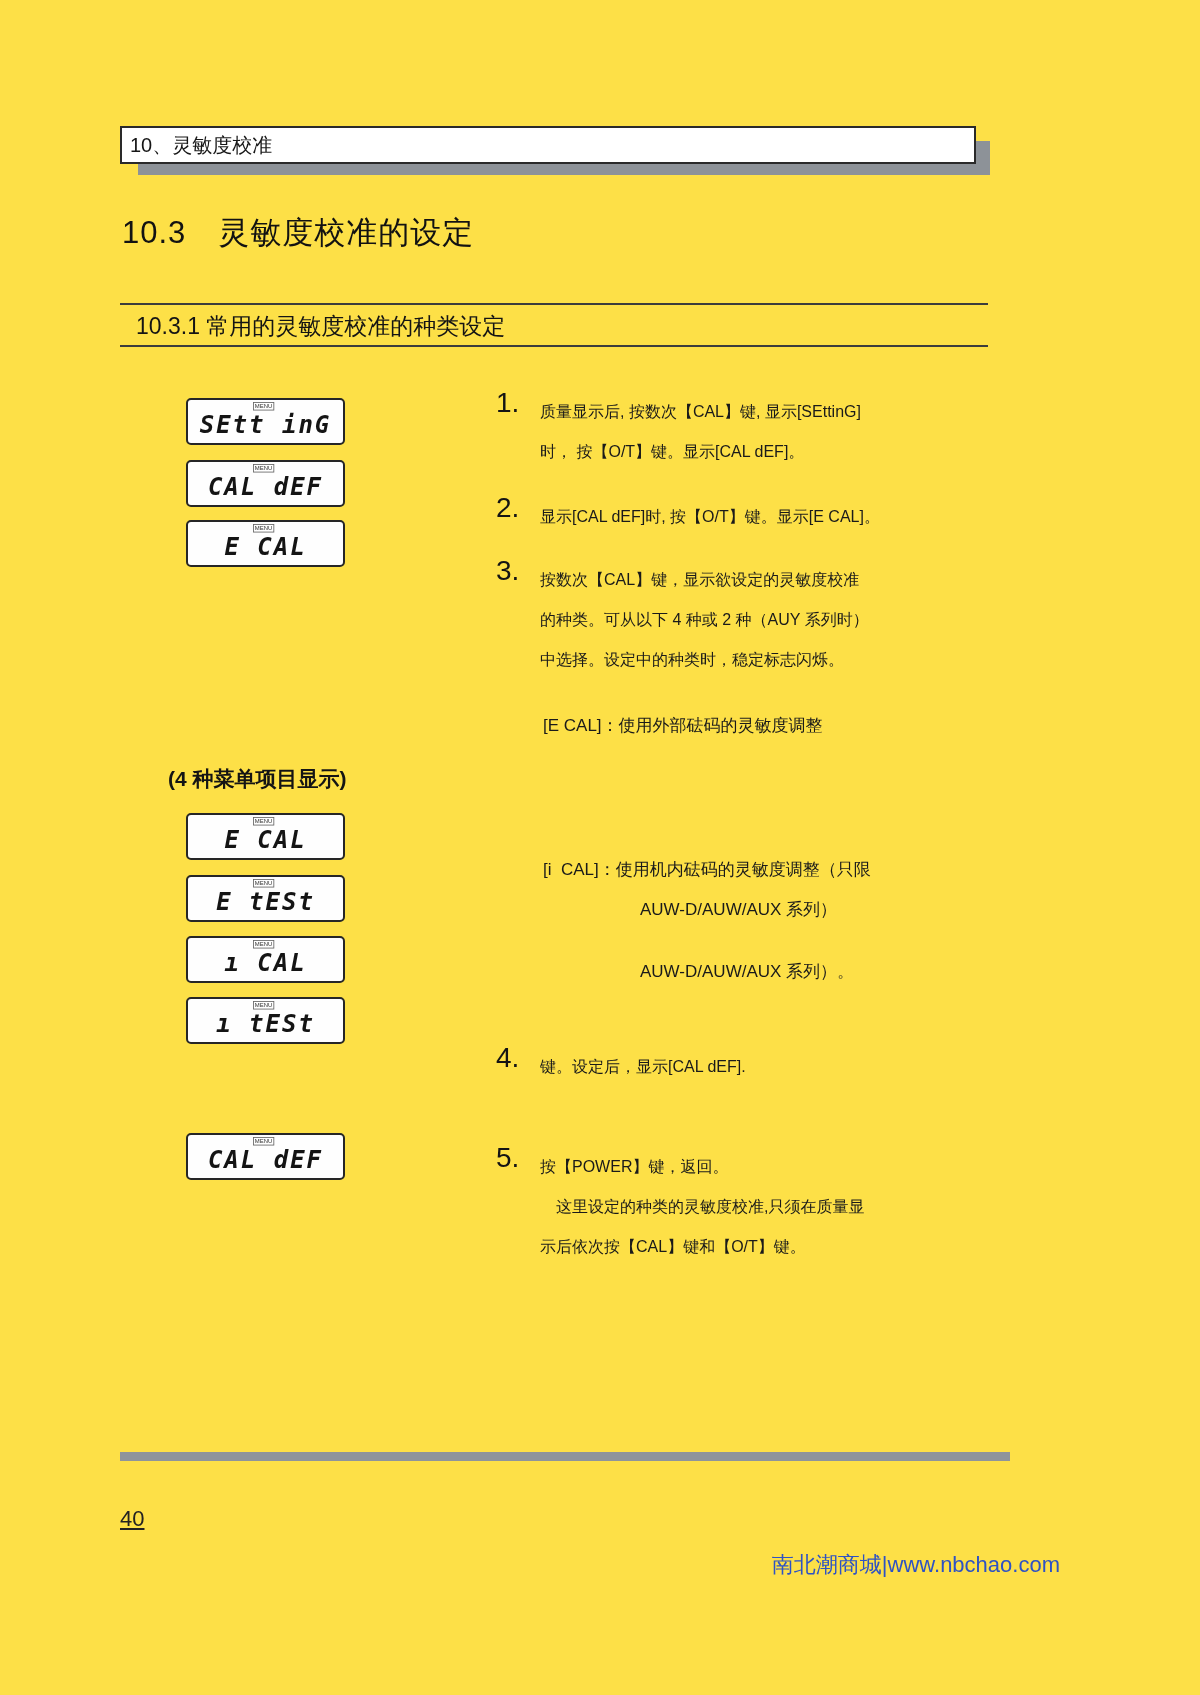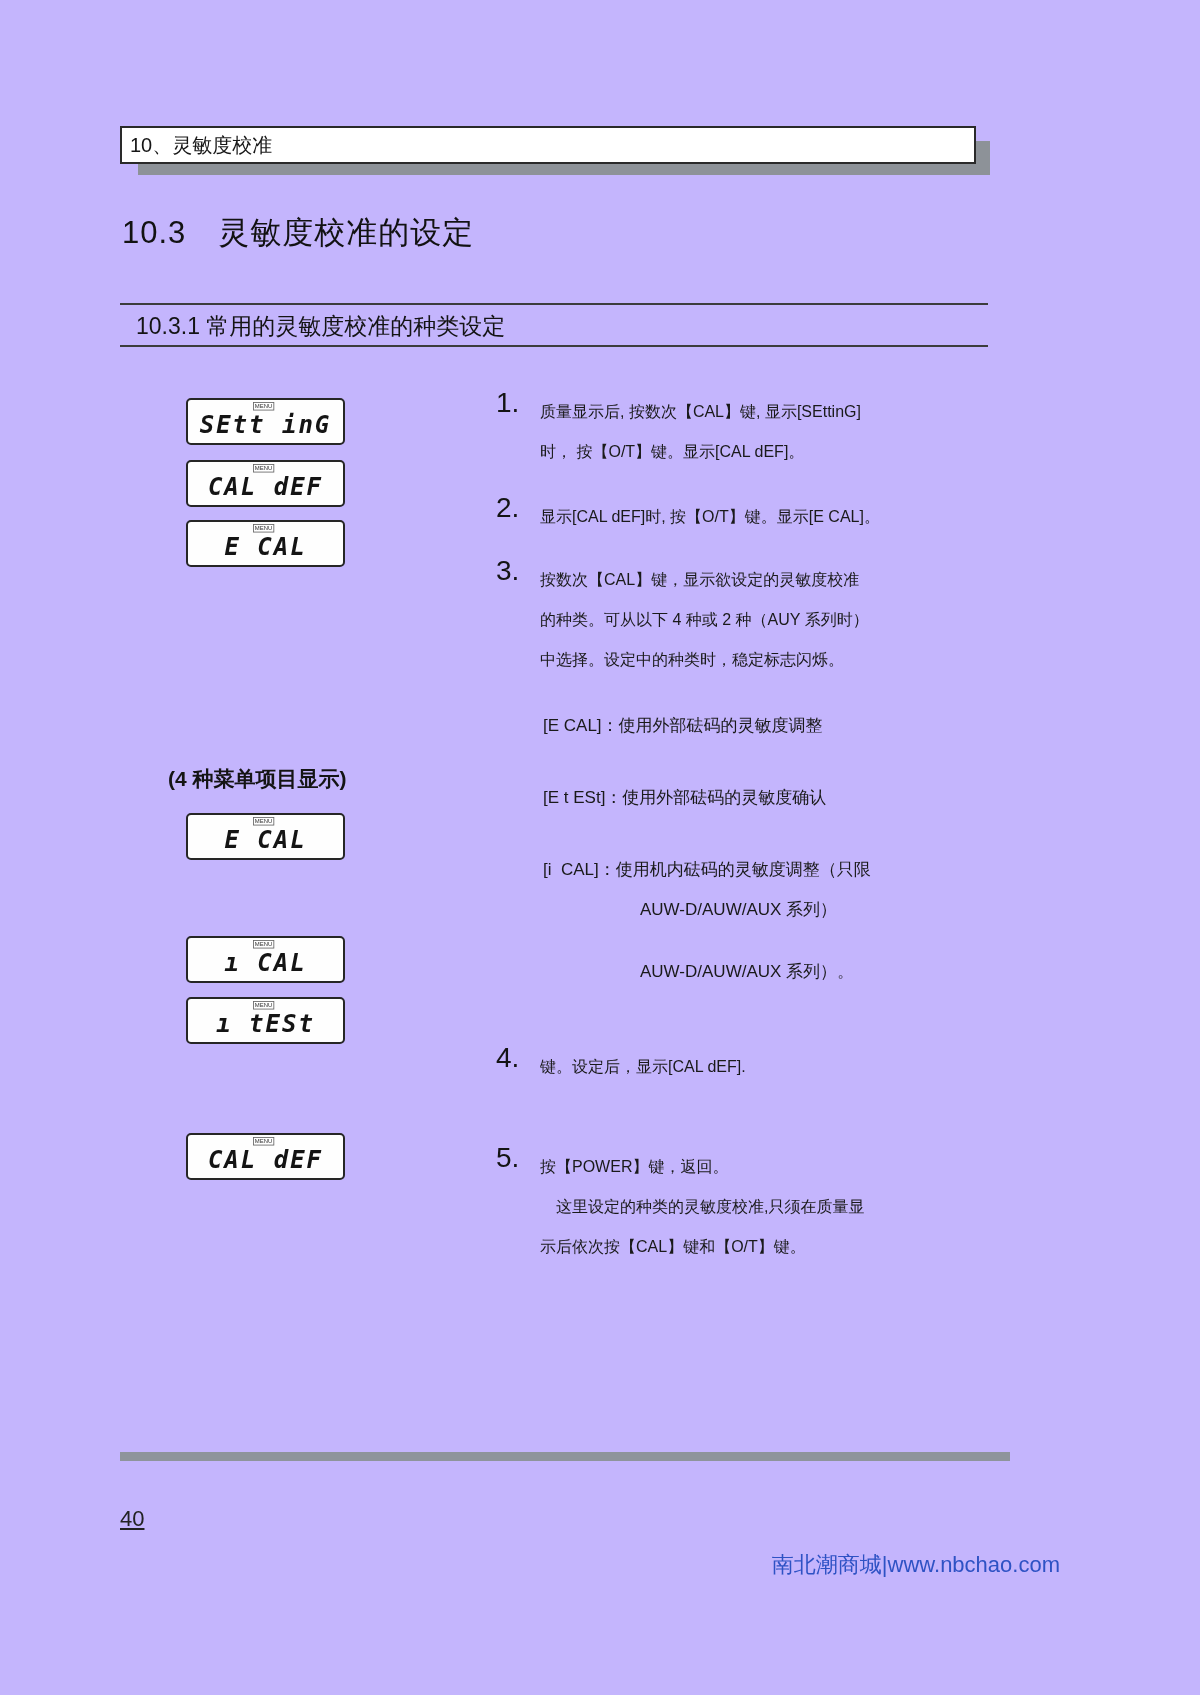--- a/index.html
+++ b/index.html
@@ -1,18 +1,18 @@
 <!DOCTYPE html>
 <html><head>
 <meta charset="utf-8">
 <style>
   * { margin:0; padding:0; box-sizing:border-box; }
   html,body { background:#ffffff; }
   body { font-family:"Liberation Sans","DejaVu Sans",sans-serif; color:#1b1b1b; }
-  .page { position:relative; width:1200px; height:1695px; background:#c4b5fd; overflow:hidden; }
+  .page { position:relative; width:1200px; height:1695px; background:#fde047; overflow:hidden; }
 
   
   .header-box {
     position:absolute; left:120px; top:126px; width:856px; height:38px;
     border:2px solid #2a2a2a; background:#ffffff;
     box-shadow:16px 13px 0 -2px #8d9298;
     display:flex; align-items:center; padding-left:8px;
   }
   .header-box span { font-size:20px; color:#161616; }
 
@@ -85,20 +85,24 @@
     <span class="menu-tag">MENU</span>
     <span class="seg">E CAL</span>
   </div>
 
   <div class="menu-note">(4 种菜单项目显示)</div>
 
   <div class="lcd" style="top:813px">
     <span class="menu-tag">MENU</span>
     <span class="seg">E CAL</span>
   </div>
+  <div class="lcd" style="top:875px">
+    <span class="menu-tag">MENU</span>
+    <span class="seg">E tESt</span>
+  </div>
   <div class="lcd" style="top:936px">
     <span class="menu-tag">MENU</span>
     <span class="seg">ı CAL</span>
   </div>
   <div class="lcd" style="top:997px">
     <span class="menu-tag">MENU</span>
     <span class="seg">ı tESt</span>
   </div>
 
   <div class="lcd" style="top:1133px">
@@ -126,23 +130,20 @@
     <div class="step-lines">
       <div class="step-line">按数次【CAL】键，显示欲设定的灵敏度校准</div>
       <div class="step-line">的种类。可从以下 4 种或 2 种（AUY 系列时）</div>
       <div class="step-line">中选择。设定中的种类时，稳定标志闪烁。</div>
     </div>
   </div>
 
   <div class="def" style="top:706px">
     <div class="def-line">[E CAL]：使用外部砝码的灵敏度调整</div>
   </div>
-  <div class="def" style="top:778px">
-    <div class="def-line">[E t ESt]：使用外部砝码的灵敏度确认</div>
-  </div>
   <div class="def" style="top:850px">
     <div class="def-line">[i  CAL]：使用机内砝码的灵敏度调整（只限</div>
     <div class="def-line def-cont">AUW-D/AUW/AUX 系列）</div>
   </div>
   <div class="def" style="top:952px">
     <div class="def-line def-cont">AUW-D/AUW/AUX 系列）。</div>
   </div>
 
   <div class="step" style="top:1047px">
     <span class="step-num">4.</span>

